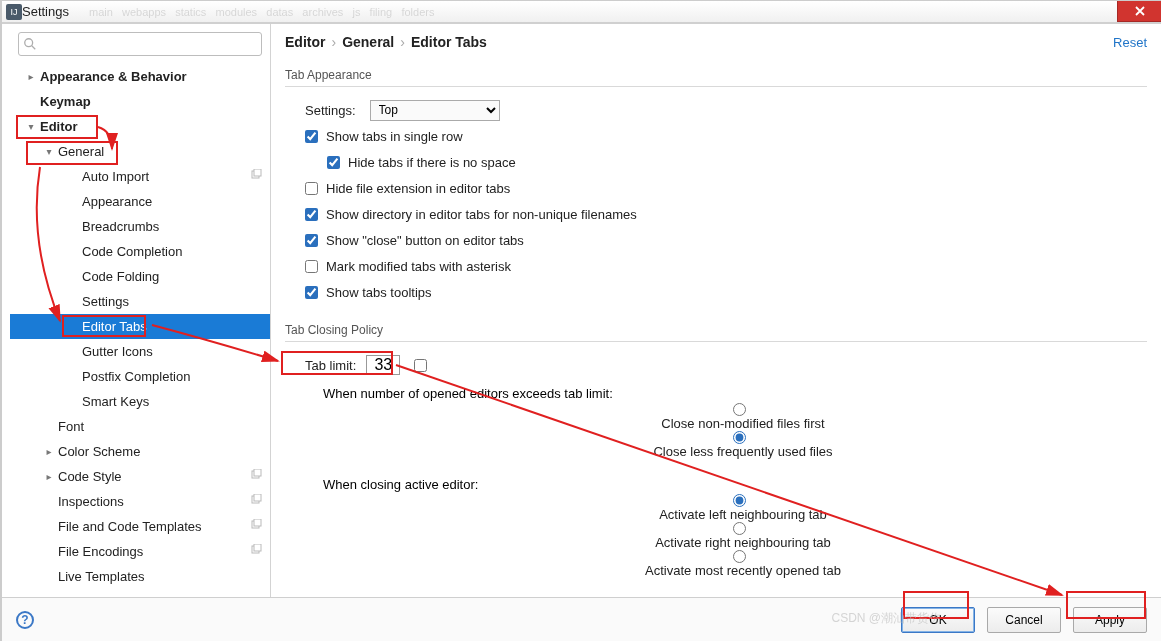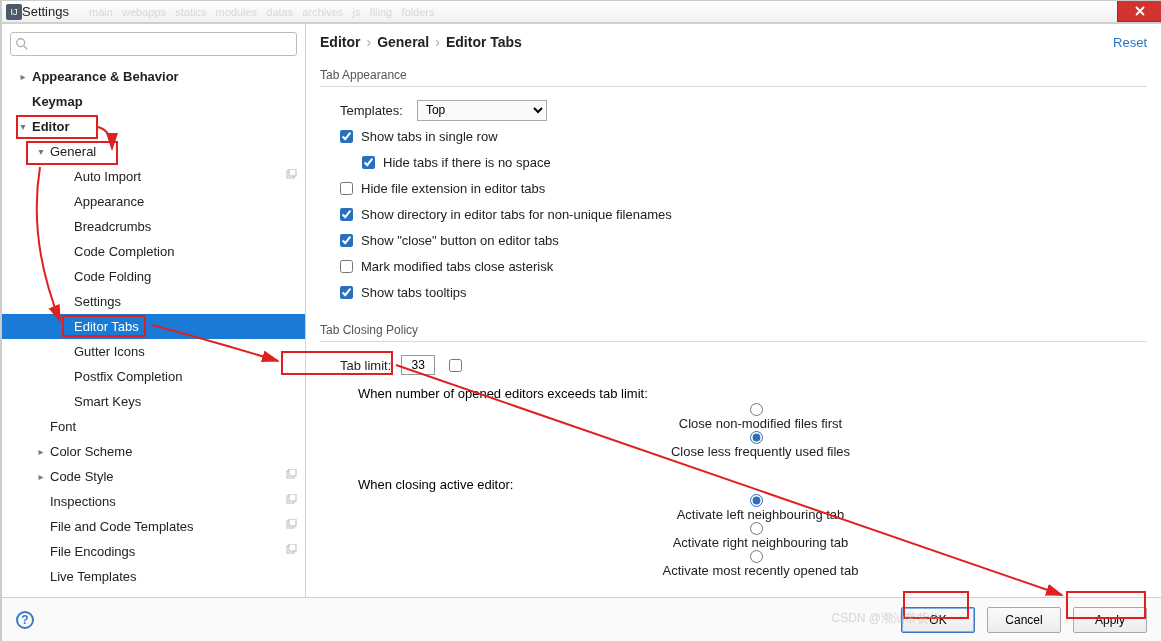--- a/index.html
+++ b/index.html
@@ -49,25 +49,26 @@
 
   
   .content {
     display:flex;
     height: calc(100% - 22px - 44px); 
     border-top:1px solid #d0d0d0;
   }
 
   
   .sidebar {
-    width: 304px;
+    width: 261px;
     border-right:1px solid #d3d3d3;
     display:flex;
     flex-direction:column;
     background:#fff;
+    margin-left:8px;
   }
   .search {
     margin:8px;
     display:flex;
     align-items:center;
     border:1px solid #bdbdbd;
     border-radius:3px;
     height:24px;
     padding:0 4px;
   }
@@ -128,21 +129,21 @@
   .row.indent1 { padding-left:22px; }
   .row.indent2 { padding-left:34px;flex-direction:column; }
   .row label { cursor:default; }
   .row input[type=checkbox], .row input[type=radio] { margin-right:8px; accent-color:#2a6fbd; }
   select.placement {
     width:130px; height:21px; margin-left:14px;
     border:1px solid #aaa; background:#fafafa; font-size:12px; padding:0 4px;
   }
   .tab-limit-input {
     width:34px; height:20px; text-align:center;
-    border:1px solid #999; margin-left:10px; margin-right:14px; font-size:12px;
+    border:1px solid #999; margin-left:10px; margin-right:14px; font-size:16px;
   }
   .sub-heading {
     padding:8px 0 2px 18px;
     color:#000;
   }
 
   
   .footer {
     height:44px;
     border-top:1px solid #cfcfcf;
@@ -318,21 +319,21 @@
       <span class="sep">›</span>
       <span>Editor Tabs</span>
       <span class="reset">Reset</span>
     </div>
 
     <div class="panel">
 
       <div class="section-title">Tab Appearance</div>
       <div class="section-body">
         <div class="row">
-          <span>Templates:</span>
+          <span>Settings:</span>
           <select class="placement">
             <option>Top</option>
           </select>
         </div>
         <div class="row">
             <input type="checkbox" checked="" style="">
             <label>Show tabs in single row</label>
           </div>
         <div class="row indent1">
             <input type="checkbox" checked="" style="">
@@ -345,21 +346,21 @@
         <div class="row">
             <input type="checkbox" checked="" style="">
             <label>Show directory in editor tabs for non-unique filenames</label>
           </div>
         <div class="row">
             <input type="checkbox" checked="" style="">
             <label>Show "close" button on editor tabs</label>
           </div>
         <div class="row">
             <input type="checkbox" style="">
-            <label>Mark modified tabs close asterisk</label>
+            <label>Mark modified tabs with asterisk</label>
           </div>
         <div class="row">
             <input type="checkbox" checked="" style="">
             <label>Show tabs tooltips</label>
           </div>
       </div>
 
       <div class="section-title">Tab Closing Policy</div>
       <div class="section-body">
         <div class="row" id="row-tab-limit">

